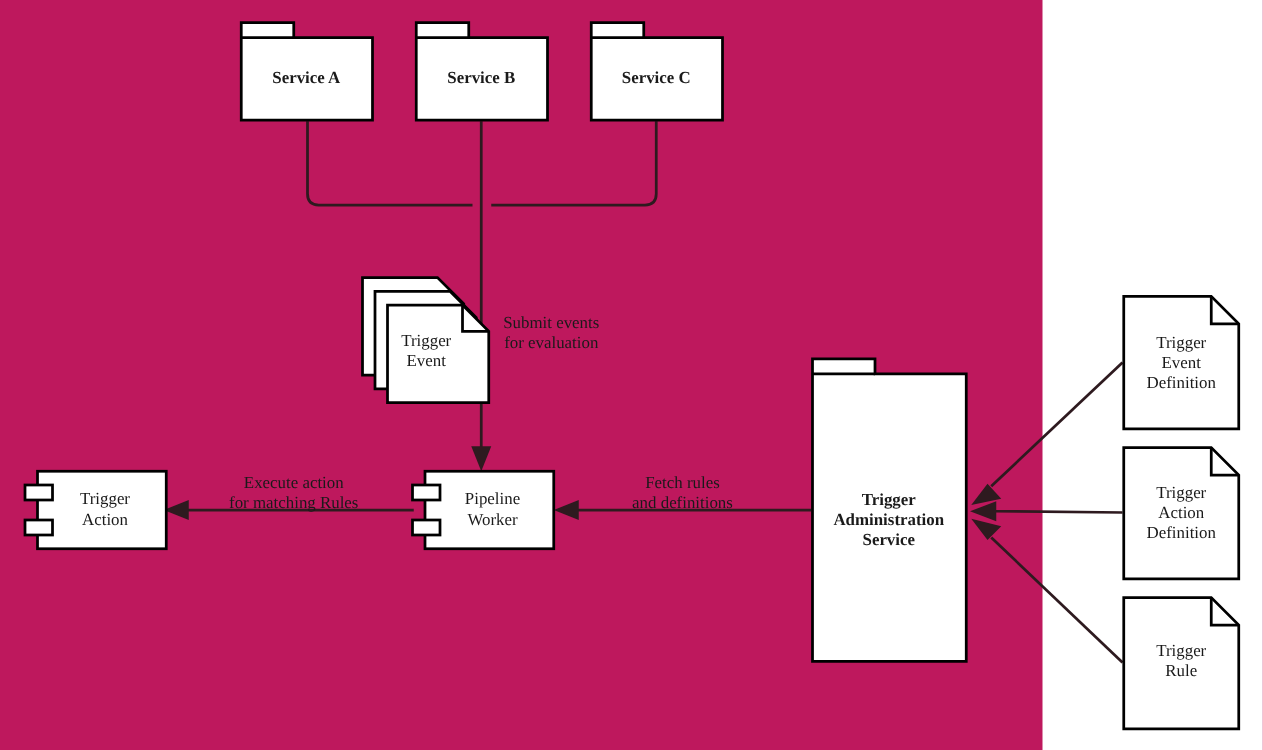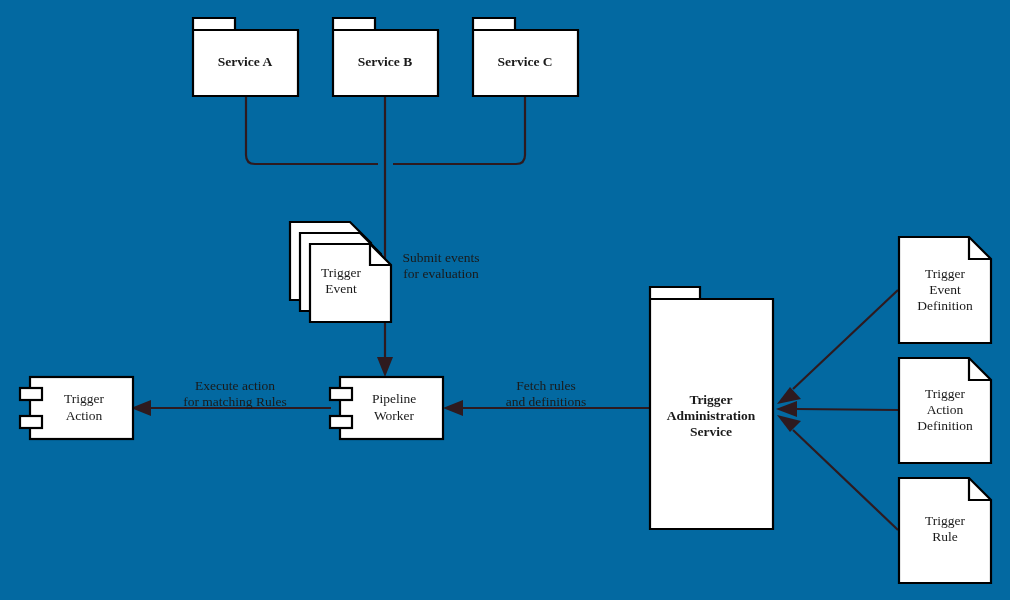--- a/index.html
+++ b/index.html
@@ -8,23 +8,23 @@
     background: #ffffff;
   }
   body {
     width: 1010px;
     height: 600px;
     font-family: "Liberation Serif", serif;
     overflow: hidden;
   }
   #diagram-root {
     position: relative;
-    width: 1010px;
+    width: 834px;
     height: 600px;
-    background: #0369a1;
+    background: #be185d;
   }
   svg.canvas {
     position: absolute;
     top: 0;
     left: 0;
     width: 1010px;
     height: 600px;
   }
   .shape-outline {
     fill: #ffffff;

